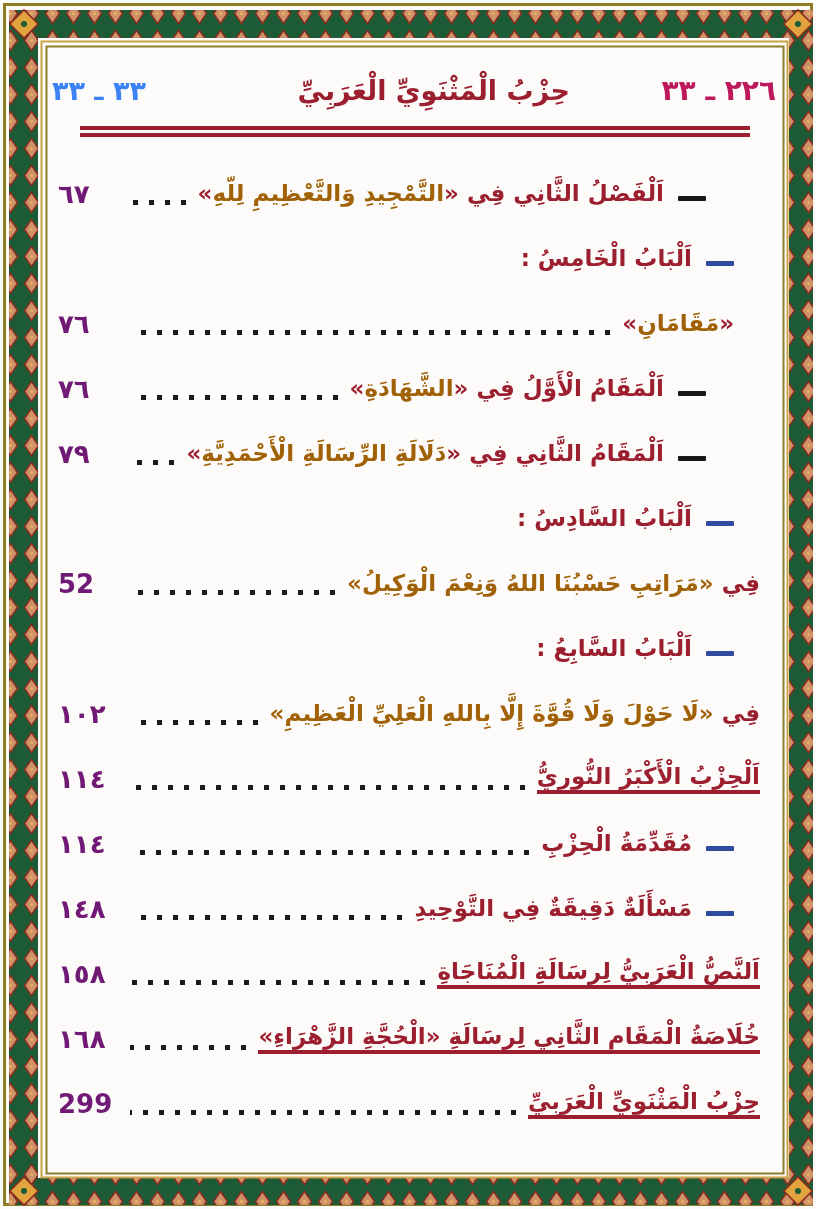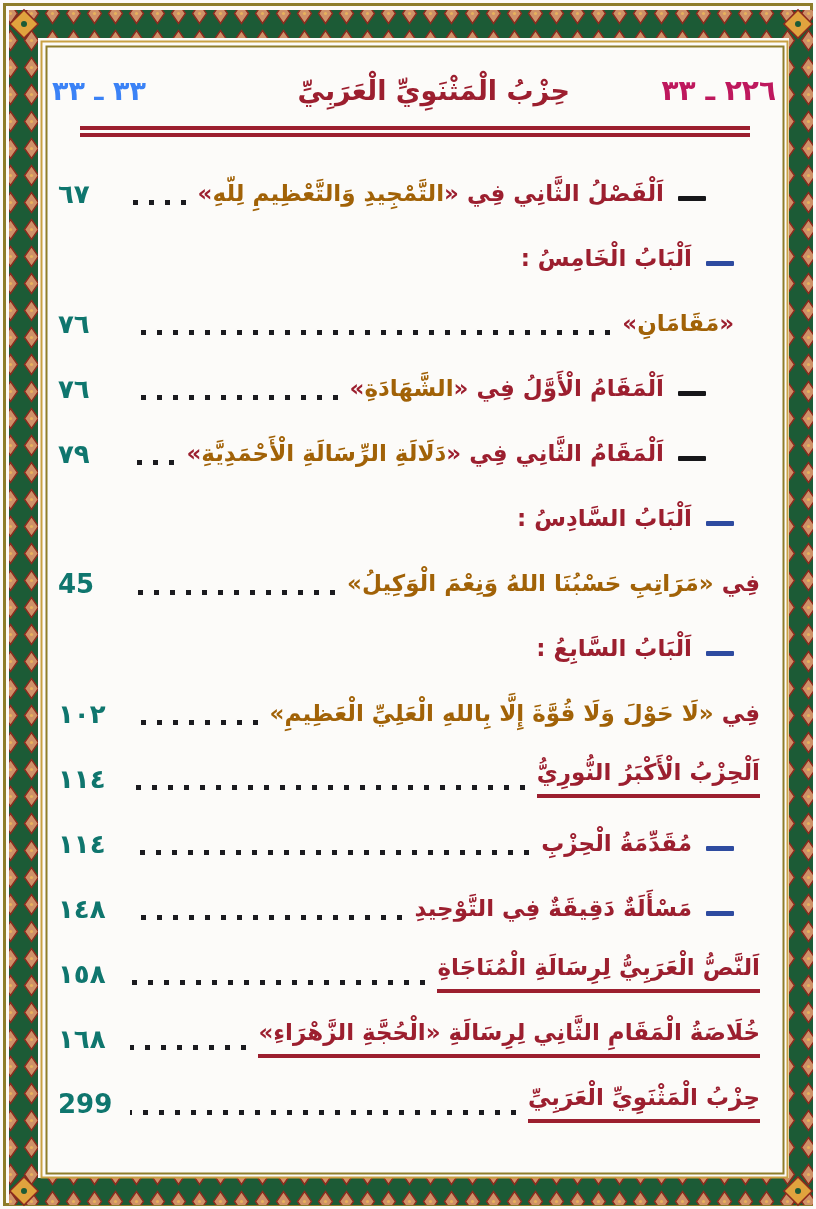--- a/index.html
+++ b/index.html
@@ -30,32 +30,32 @@
   .toc { margin-top:24px; padding:0 22px 0 10px; display:flex; flex-direction:column; }
   .row { height:65px; display:flex; align-items:center; direction:rtl; }
   .row.ind-sm { padding-right:26px; }
   .row.ind-lg { padding-right:54px; }
 
   .dash { flex:none; width:28px; height:5px; margin-left:14px; transform:translateY(5px); border-radius:1px; }
   .dash.black { background:#17171A; }
   .dash.blue  { background:#2E4BA0; }
 
   .title { font-size:23px; color:#9C1F2F; white-space:nowrap; line-height:1.15; }
-  .title.u { border-bottom:4px solid #9C1F2F; padding-bottom:9px; }
+  .title.u { border-bottom:4px solid #9C1F2F; }
   .seg.red  { color:#9C1F2F; }
   .seg.blue { color:#a16207; }
 
   .leader {
     flex:1 1 auto; min-width:12px; height:5px; margin:0 12px;
     align-self:center; transform:translateY(9px);
     background-image:repeating-linear-gradient(to left, #1B1B1F 0 5px, transparent 5px 16px);
   }
   .pagenum {
     flex:none; min-width:60px; direction:ltr; text-align:left;
-    color:#0f766e; font-size:26px; white-space:nowrap;
+    color:#701a75; font-size:26px; white-space:nowrap;
   }
 </style>
 </head>
 <body>
 
 <div class="page">
 
   <svg class="frame" width="816" height="1209" viewBox="0 0 816 1209" aria-hidden="true">
     <defs>
       <pattern id="orn" width="21" height="27" patternUnits="userSpaceOnUse">
@@ -142,21 +142,21 @@
   <div class="row ind-sm">
     <span class="dash blue"></span>
     <span class="title"><span class="seg red">اَلْبَابُ السَّادِسُ :</span></span>
 
   </div>
 
   <div class="row">
 
     <span class="title"><span class="seg red">فِي </span><span class="seg blue">«مَرَاتِبِ حَسْبُنَا اللهُ وَنِعْمَ الْوَكِيلُ»</span></span>
     <span class="leader"></span>
-    <span class="pagenum">45</span>
+    <span class="pagenum">52</span>
   </div>
 
   <div class="row ind-sm">
     <span class="dash blue"></span>
     <span class="title"><span class="seg red">اَلْبَابُ السَّابِعُ :</span></span>
 
   </div>
 
   <div class="row">
 

